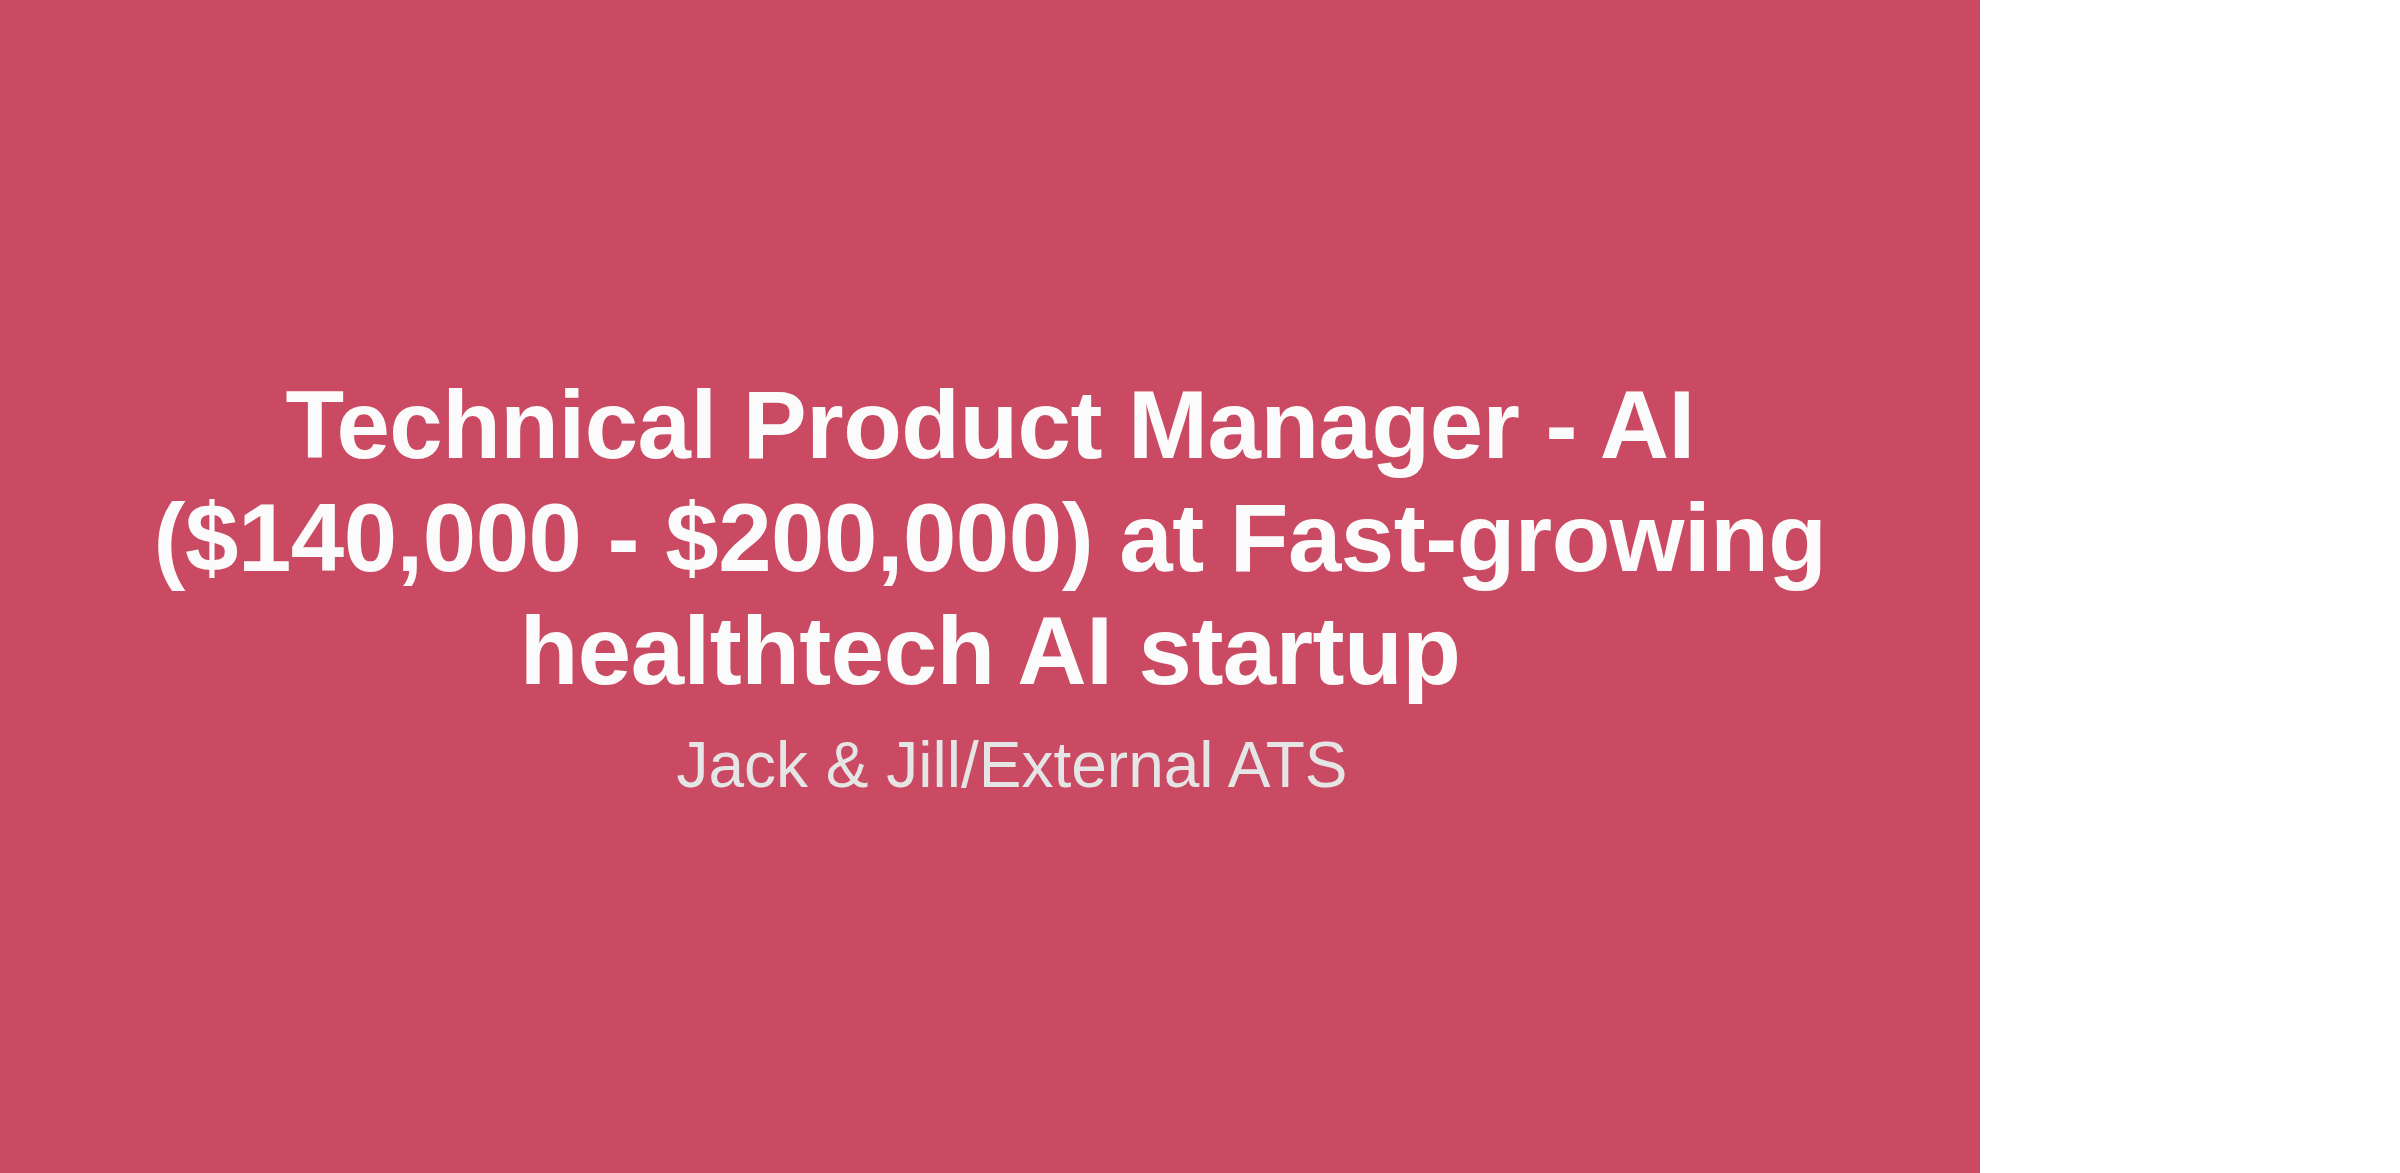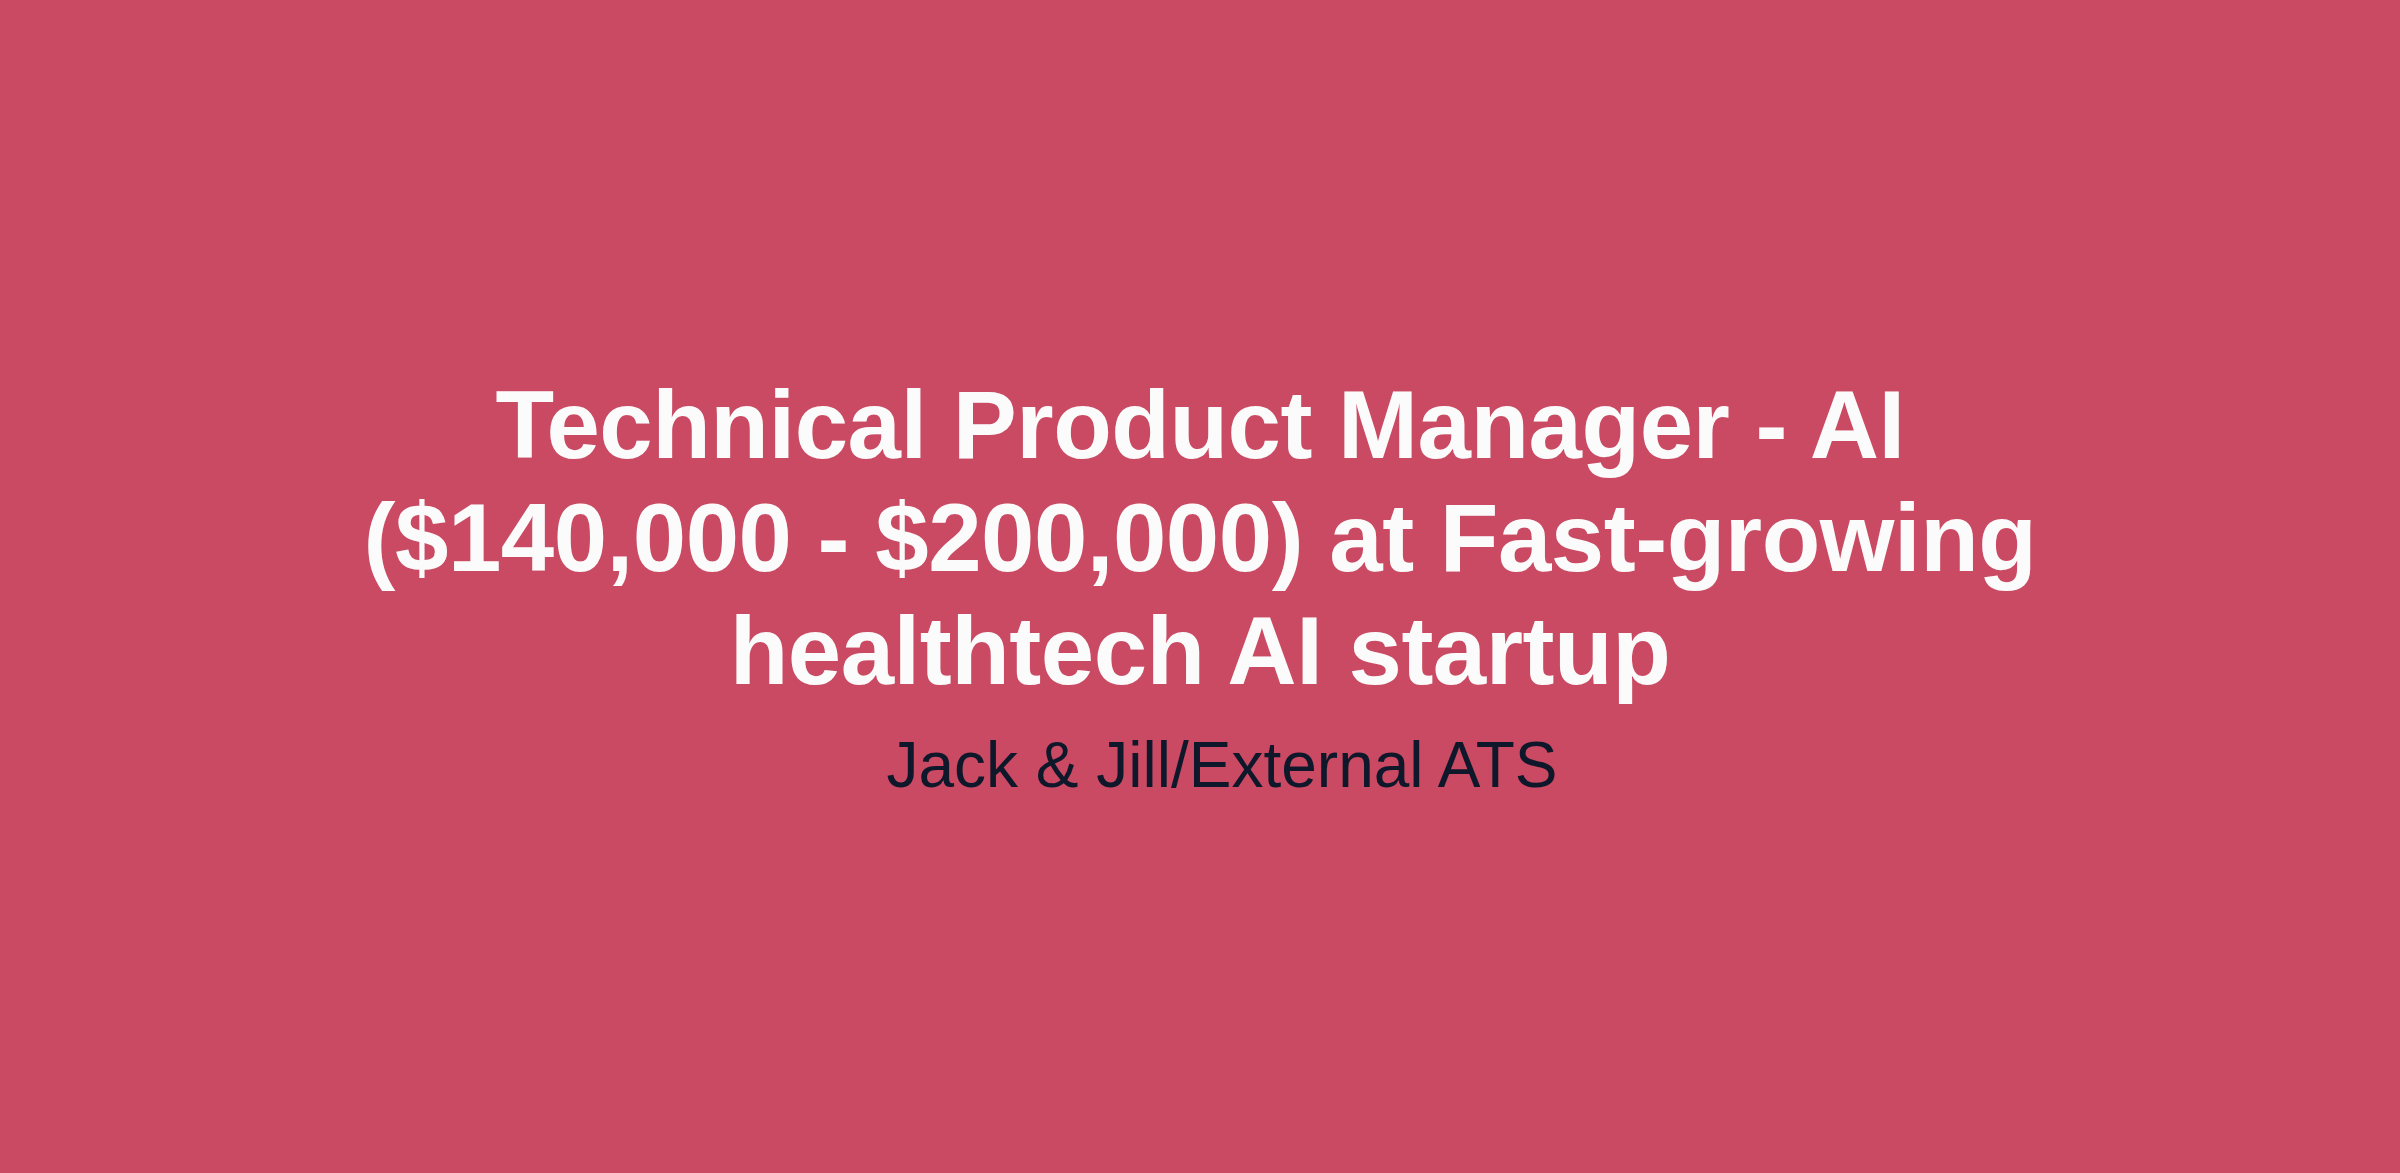--- a/index.html
+++ b/index.html
@@ -9,21 +9,21 @@
 
   body {
     width: 2400px;
     height: 1173px;
     overflow: hidden;
     font-family: "Liberation Sans", "DejaVu Sans", sans-serif;
   }
 
   #og-card {
     position: relative;
-    width: 2400px;
+    width: 1980px;
     height: 1173px;
     box-sizing: border-box;
     display: flex;
     flex-direction: column;
     align-items: center;
     justify-content: center;
     background: #c94a62;
     padding: 40px 60px;
   }
 
@@ -58,15 +58,15 @@
     text-align: center;
     word-wrap: break-word;
   }
 </style>
 </head>
 <body>
 
 <div id="og-card" style="background: rgb(201, 74, 98);">
   <div id="text-block">
     <h1 id="job-title" style="color: rgb(251, 251, 251);">Technical Product Manager - AI ($140,000 - $200,000) at Fast-growing healthtech AI startup</h1>
-    <p id="company-subtitle" style="color: #0f172a; margin-left: 44px;">Jack &amp; Jill/External ATS</p>
+    <p id="company-subtitle" style="color: #e5e5e5; margin-left: 44px;">Jack &amp; Jill/External ATS</p>
   </div>
 </div>
 
 </body></html>

